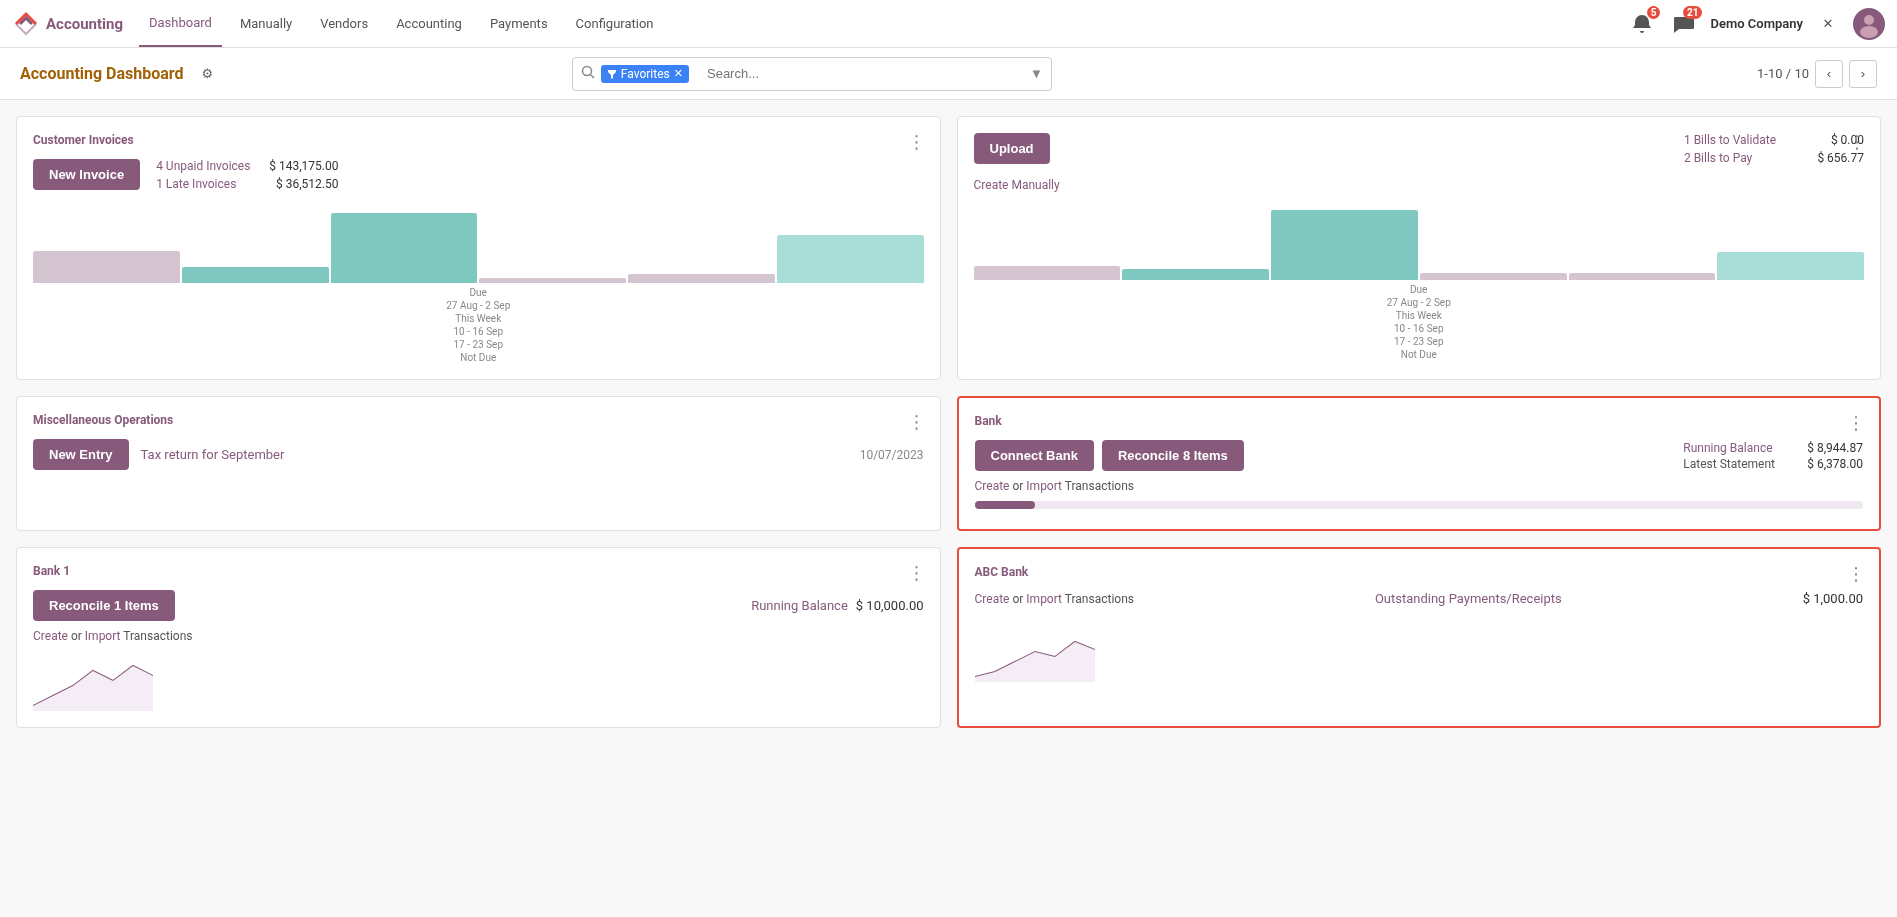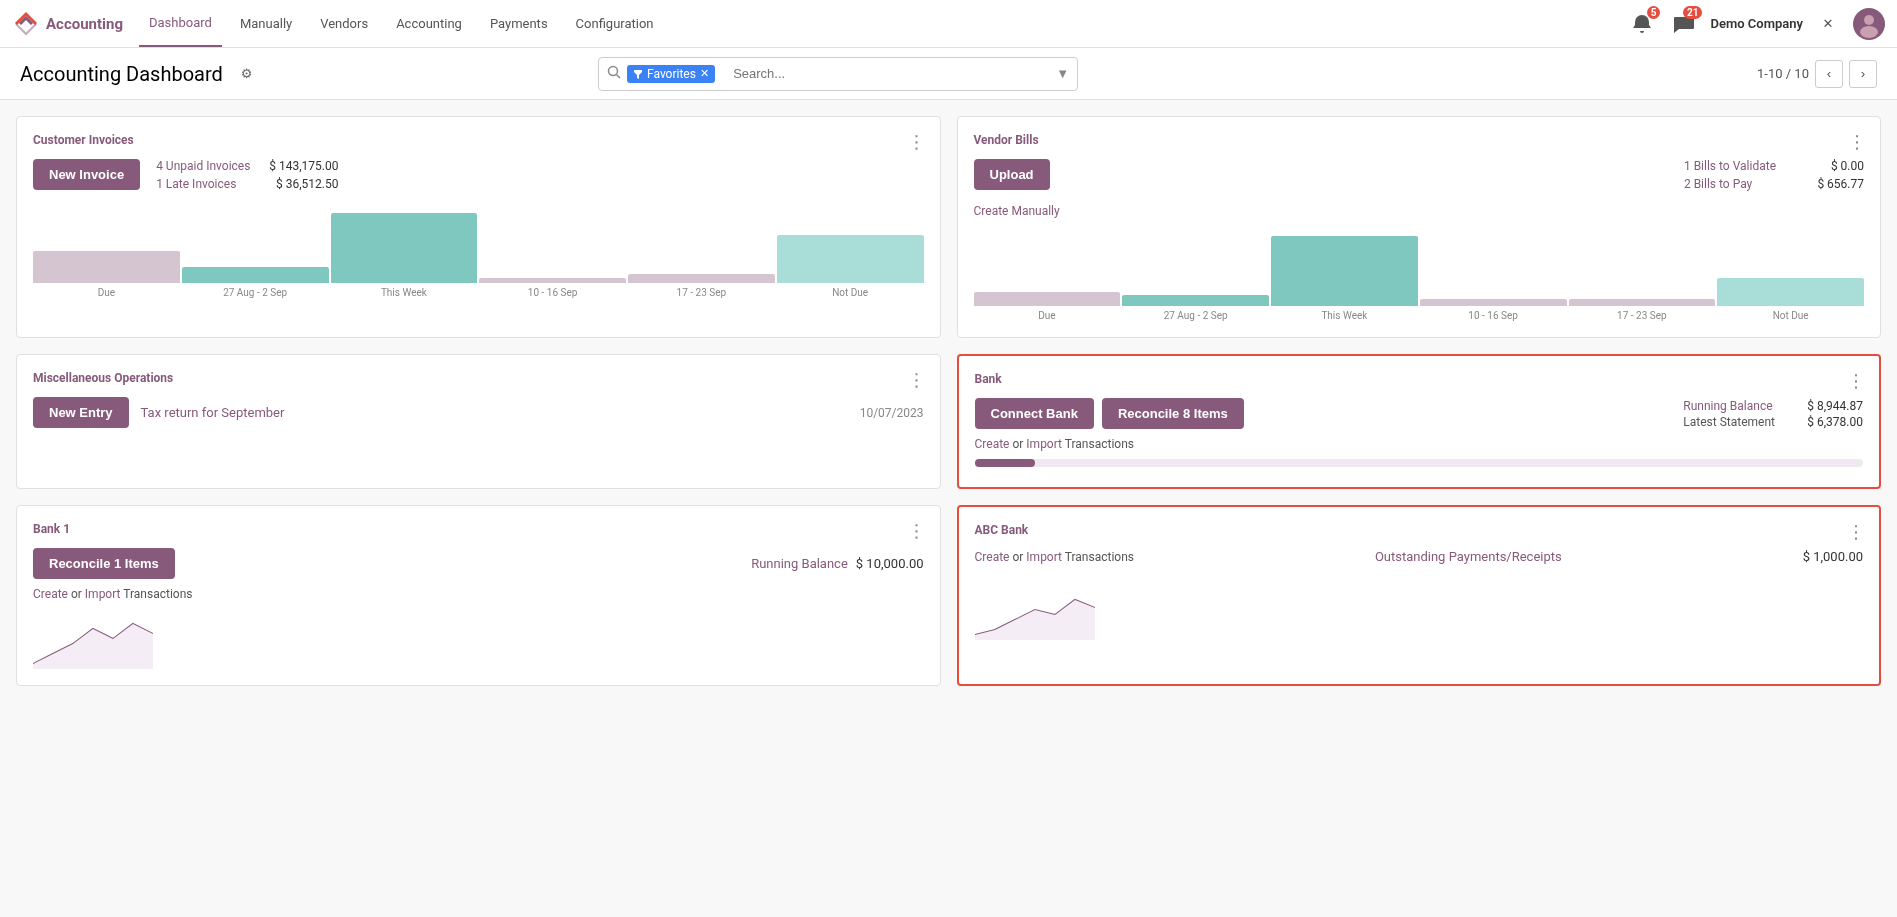--- a/index.html
+++ b/index.html
@@ -19,21 +19,21 @@
     .badge-count { position: absolute; top: -2px; right: -2px; background: #e74c3c; color: #fff; border-radius: 10px; font-size: 10px; padding: 1px 4px; font-weight: 700; }
     .company-name { font-size: 13px; font-weight: 600; color: #333; }
     .nav-icon-btn { display: flex; align-items: center; justify-content: center; width: 30px; height: 30px; cursor: pointer; color: #555; }
     .avatar { width: 32px; height: 32px; border-radius: 50%; background: #875a7b; display: flex; align-items: center; justify-content: center; color: #fff; font-weight: 700; font-size: 14px; overflow: hidden; }
 
     
     .sub-header {
       display: flex; align-items: center; background: #fff; border-bottom: 1px solid #e0e0e0;
       padding: 0 20px; height: 52px; gap: 12px;
     }
-    .page-title { font-size: 20px; font-weight: 400; color: #000000; }
+    .page-title { font-size: 16px; font-weight: 700; color: #a16207; }
     .gear-icon { color: #666; cursor: pointer; margin-left: 6px; }
     .search-bar { display: flex; align-items: center; background: #fff; border: 1px solid #ccc; border-radius: 4px; padding: 0 8px; height: 34px; gap: 6px; flex: 1; max-width: 480px; margin: 0 auto; }
     .search-bar .search-icon { color: #888; }
     .filter-tag { display: flex; align-items: center; background: #3b82f6; color: #fff; border-radius: 3px; padding: 2px 6px; font-size: 12px; gap: 4px; }
     .filter-tag .close { cursor: pointer; font-size: 11px; }
     .search-input { border: none; outline: none; flex: 1; font-size: 13px; color: #333; background: transparent; margin-left: 12px; }
     .search-dropdown { color: #888; cursor: pointer; }
     .pagination { margin-left: auto; display: flex; align-items: center; gap: 6px; font-size: 13px; color: #555; }
     .pag-btn { display: flex; align-items: center; justify-content: center; width: 28px; height: 28px; border: 1px solid #ccc; border-radius: 3px; cursor: pointer; color: #555; background: #fff; }
 
@@ -52,21 +52,21 @@
 
     .stat-group { display: flex; flex-direction: column; gap: 4px; }
     .stat-row { display: flex; align-items: center; gap: 8px; }
     .stat-label { color: #875a7b; text-decoration: none; font-size: 12px; cursor: pointer; }
     .stat-value { margin-left: auto; font-size: 12px; color: #333; min-width: 80px; text-align: right; }
 
     
     .chart-container { height: 80px; display: flex; align-items: flex-end; gap: 2px; margin: 8px 0 4px; }
     .chart-bar-group { display: flex; flex-direction: column; align-items: center; flex: 1; }
     .chart-bar { width: 100%; border-radius: 2px 2px 0 0; }
-    .chart-labels { display: flex; gap: 2px; }
+    .chart-labels { display: flex; gap: 2px; flex-direction: column; }
     .chart-label { flex: 1; text-align: center; font-size: 10px; color: #888; }
 
     
     .misc-row { display: flex; align-items: center; gap: 12px; margin-top: 8px; }
     .misc-task { color: #875a7b; text-decoration: none; font-size: 13px; cursor: pointer; }
     .misc-date { color: #888; font-size: 12px; margin-left: auto; }
 
     
     .bank-actions { display: flex; align-items: center; gap: 8px; margin-bottom: 8px; }
     .bank-links { font-size: 12px; color: #555; margin-bottom: 8px; }
@@ -210,21 +210,20 @@
             <div class="chart-label">27 Aug - 2 Sep</div>
             <div class="chart-label">This Week</div>
             <div class="chart-label">10 - 16 Sep</div>
             <div class="chart-label">17 - 23 Sep</div>
             <div class="chart-label">Not Due</div>
           </div>
       </div>
     </div>
 
     <div class="card">
-      <div class="card-title">Vendor Bills</div>
       <span class="card-menu">⋮</span>
       <div class="card-actions">
         <button class="btn-primary">Upload</button>
         <div class="flex-spacer"></div>
         <div class="stat-group">
           <div class="stat-row">
             <a class="stat-label">1 Bills to Validate</a>
             <span class="stat-value">$ 0.00</span>
           </div>
           <div class="stat-row">

